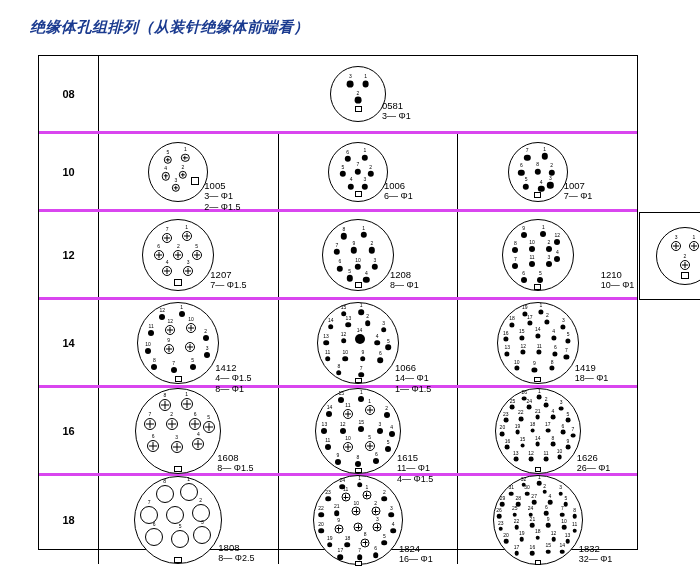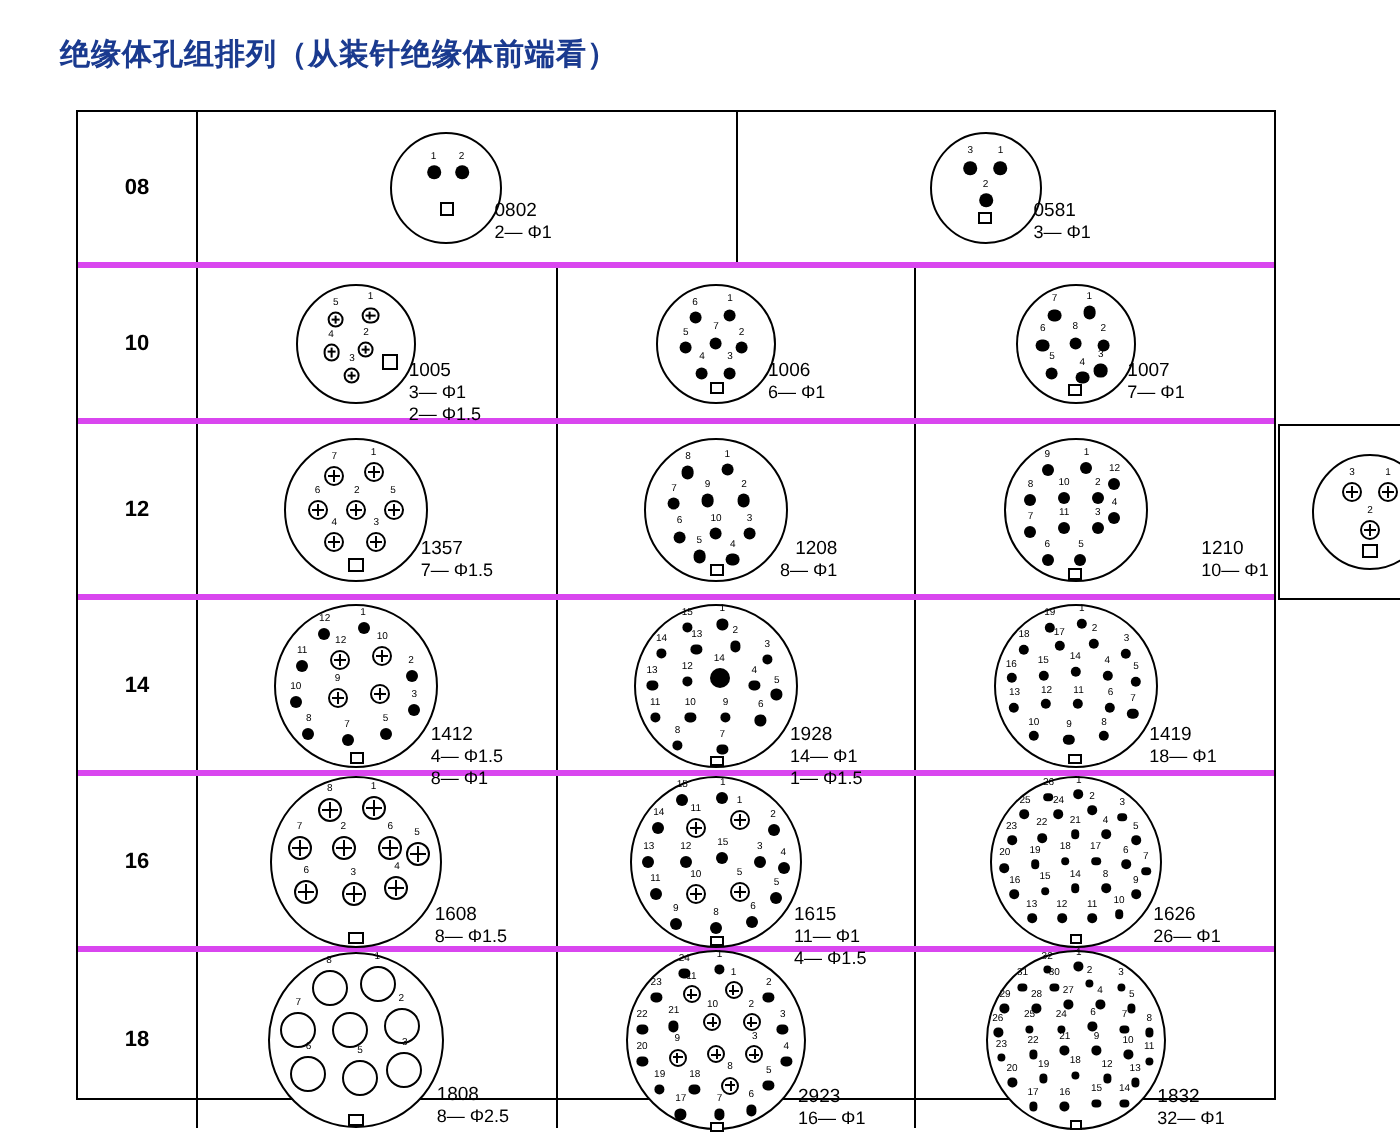--- a/index.html
+++ b/index.html
@@ -4,21 +4,21 @@
 <style>
   html,body{margin:0;padding:0;}
   body{
     width:700px;height:566px;background:#ffffff;
     font-family:"Liberation Sans", sans-serif;
     position:relative;overflow:hidden;
   }
   #title{
     position:absolute;left:30px;top:18px;
     font-size:15px;font-weight:bold;color:#1a3a8f;
-    letter-spacing:0.5px;white-space:nowrap;
+    letter-spacing:0.5px;white-space:nowrap;font-style:italic;
   }
   #grid{
     position:absolute;left:38px;top:55px;
     width:600px;height:495px;
     border:1px solid #000;
     box-sizing:border-box;
   }
   .row{
     position:relative;
     width:100%;
@@ -104,35 +104,20 @@
   }
 </style>
 </head>
 <body>
 
 <div id="title">绝缘体孔组排列（从装针绝缘体前端看）</div>
 
 <div id="grid">
     <div class="row" style="height: 78px;">
       <div class="sizecell">08</div>
-      <div class="cell">
-        <div class="conn" style="width: 56px; height: 56px; margin-left: -10px;">
-          <div class="shell" style="width: 56px; height: 56px;">
-            <div class="pin" style="width: 6.8px; height: 6.8px; left: 38%; top: 36%;"></div>
-            <div class="num" style="left: 38%; top: calc(36% - 7.4px);">1</div>
-            <div class="pin" style="width: 6.8px; height: 6.8px; left: 64%; top: 36%;"></div>
-            <div class="num" style="left: 64%; top: calc(36% - 7.4px);">2</div>
-            <div class="keyway" style="width: 7px; height: 7px; left: calc(50% - 3.5px); top: calc(70% - 3.5px);"></div>
-          </div>
-          <div class="label" style="left: 52px; top: 34px;">
-            <span class="code">0802</span>
-            <span class="spec">2— Φ1</span>
-          </div>
-        </div>
-      </div>
       <div class="cell">
         <div class="conn" style="width: 56px; height: 56px; margin-left: -10px;">
           <div class="shell" style="width: 56px; height: 56px;">
             <div class="pin" style="width: 6.8px; height: 6.8px; left: 36%; top: 32%;"></div>
             <div class="num" style="left: 36%; top: calc(32% - 7.4px);">3</div>
             <div class="pin" style="width: 6.8px; height: 6.8px; left: 64%; top: 32%;"></div>
             <div class="num" style="left: 64%; top: calc(32% - 7.4px);">1</div>
             <div class="pin" style="width: 6.8px; height: 6.8px; left: 50%; top: 62%;"></div>
             <div class="num" style="left: 50%; top: calc(62% - 7.4px);">2</div>
             <div class="keyway" style="width: 7px; height: 6px; left: calc(50% - 3.5px); top: calc(78% - 3px);"></div>
@@ -236,21 +221,21 @@
             <div class="num" style="left: 50%; top: calc(50% - 9px);">2</div>
             <div class="socket" style="width: 10px; height: 10px; left: 76%; top: 50%;"></div>
             <div class="num" style="left: 76%; top: calc(50% - 9px);">5</div>
             <div class="socket" style="width: 10px; height: 10px; left: 34%; top: 74%;"></div>
             <div class="num" style="left: 34%; top: calc(74% - 9px);">4</div>
             <div class="socket" style="width: 10px; height: 10px; left: 64%; top: 74%;"></div>
             <div class="num" style="left: 64%; top: calc(74% - 9px);">3</div>
             <div class="keyway" style="width: 8px; height: 7px; left: calc(50% - 4px); top: calc(90% - 3.5px);"></div>
           </div>
           <div class="label" style="left: 68px; top: 50px;">
-            <span class="code">1357</span>
+            <span class="code">1207</span>
             <span class="spec">7— Φ1.5</span>
           </div>
         </div>
       </div>
       <div class="cell">
         <div class="conn" style="width: 72px; height: 72px; margin-left: -10px;">
           <div class="shell" style="width: 72px; height: 72px;">
             <div class="pin" style="width: 6.4px; height: 6.4px; left: 30%; top: 24%;"></div>
             <div class="num" style="left: 30%; top: calc(24% - 7.2px);">8</div>
             <div class="pin" style="width: 6.4px; height: 6.4px; left: 58%; top: 22%;"></div>
@@ -266,21 +251,21 @@
             <div class="pin" style="width: 6.4px; height: 6.4px; left: 50%; top: 68%;"></div>
             <div class="num" style="left: 50%; top: calc(68% - 7.2px);">10</div>
             <div class="pin" style="width: 6.4px; height: 6.4px; left: 74%; top: 68%;"></div>
             <div class="num" style="left: 74%; top: calc(68% - 7.2px);">3</div>
             <div class="pin" style="width: 6.4px; height: 6.4px; left: 38%; top: 84%;"></div>
             <div class="num" style="left: 38%; top: calc(84% - 7.2px);">5</div>
             <div class="pin" style="width: 6.4px; height: 6.4px; left: 62%; top: 86%;"></div>
             <div class="num" style="left: 62%; top: calc(86% - 7.2px);">4</div>
             <div class="keyway" style="width: 7px; height: 6px; left: calc(50% - 3.5px); top: calc(94% - 3px);"></div>
           </div>
-          <div class="label" style="left: 68px; top: 50px; text-align: right;">
+          <div class="label" style="left: 68px; top: 50px;">
             <span class="code">1208</span>
             <span class="spec">8— Φ1</span>
           </div>
         </div>
       </div>
       <div class="cell">
         <div class="conn" style="width: 72px; height: 72px; margin-left: -10px;">
           <div class="shell" style="width: 72px; height: 72px;">
             <div class="pin" style="width: 6px; height: 6px; left: 30%; top: 22%;"></div>
             <div class="num" style="left: 30%; top: calc(22% - 7px);">9</div>
@@ -400,21 +385,21 @@
             <div class="num" style="left: 56%; top: calc(70% - 6.8px);">9</div>
             <div class="pin" style="width: 5.6px; height: 5.6px; left: 78%; top: 72%;"></div>
             <div class="num" style="left: 78%; top: calc(72% - 6.8px);">6</div>
             <div class="pin" style="width: 5.6px; height: 5.6px; left: 26%; top: 88%;"></div>
             <div class="num" style="left: 26%; top: calc(88% - 6.8px);">8</div>
             <div class="pin" style="width: 5.6px; height: 5.6px; left: 54%; top: 90%;"></div>
             <div class="num" style="left: 54%; top: calc(90% - 6.8px);">7</div>
             <div class="keyway" style="width: 7px; height: 5px; left: calc(50% - 3.5px); top: calc(98% - 2.5px);"></div>
           </div>
           <div class="label" style="left: 78px; top: 60px;">
-            <span class="code">1928</span>
+            <span class="code">1066</span>
             <span class="spec">14— Φ1</span>
             <span class="spec">1— Φ1.5</span>
           </div>
         </div>
       </div>
       <div class="cell">
         <div class="conn" style="width: 82px; height: 82px; margin-left: -10px;">
           <div class="shell" style="width: 82px; height: 82px;">
             <div class="pin" style="width: 5.2px; height: 5.2px; left: 34%; top: 14%;"></div>
             <div class="num" style="left: 34%; top: calc(14% - 6.6px);">19</div>
@@ -678,21 +663,21 @@
             <div class="num" style="left: 80%; top: calc(76% - 6.8px);">5</div>
             <div class="pin" style="width: 5.6px; height: 5.6px; left: 30%; top: 92%;"></div>
             <div class="num" style="left: 30%; top: calc(92% - 6.8px);">17</div>
             <div class="pin" style="width: 5.6px; height: 5.6px; left: 52%; top: 92%;"></div>
             <div class="num" style="left: 52%; top: calc(92% - 6.8px);">7</div>
             <div class="pin" style="width: 5.6px; height: 5.6px; left: 70%; top: 90%;"></div>
             <div class="num" style="left: 70%; top: calc(90% - 6.8px);">6</div>
             <div class="keyway" style="width: 7px; height: 5px; left: calc(50% - 3.5px); top: calc(99% - 2.5px);"></div>
           </div>
           <div class="label" style="left: 86px; top: 68px;">
-            <span class="code">2923</span>
+            <span class="code">1824</span>
             <span class="spec">16— Φ1</span>
             <span class="spec">8— Φ1.5</span>
           </div>
         </div>
       </div>
       <div class="cell">
         <div class="conn" style="width: 90px; height: 90px; margin-left: -10px;">
           <div class="shell" style="width: 90px; height: 90px;">
             <div class="pin" style="width: 4.6px; height: 4.6px; left: 34%; top: 10%;"></div>
             <div class="num" style="left: 34%; top: calc(10% - 6.3px);">32</div>

